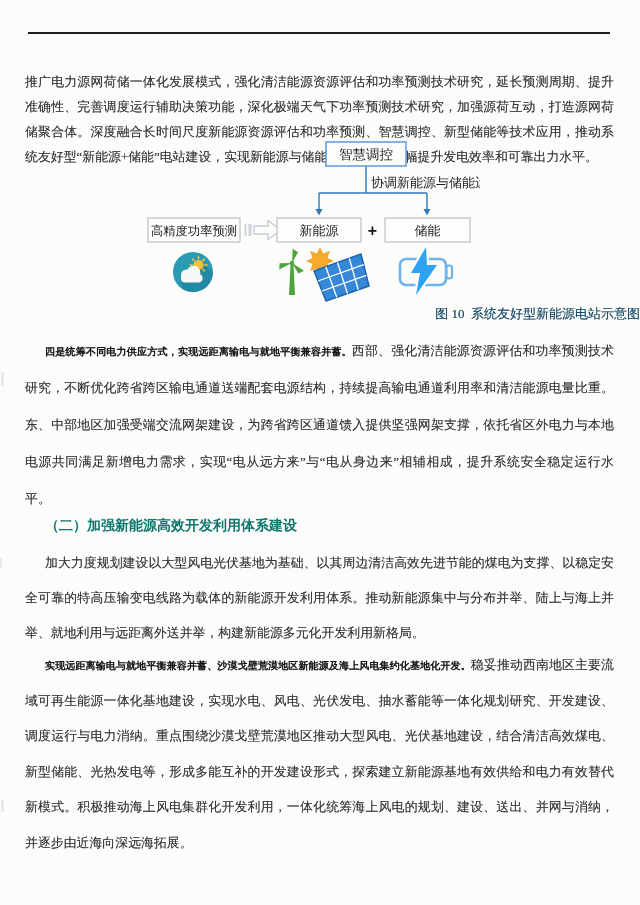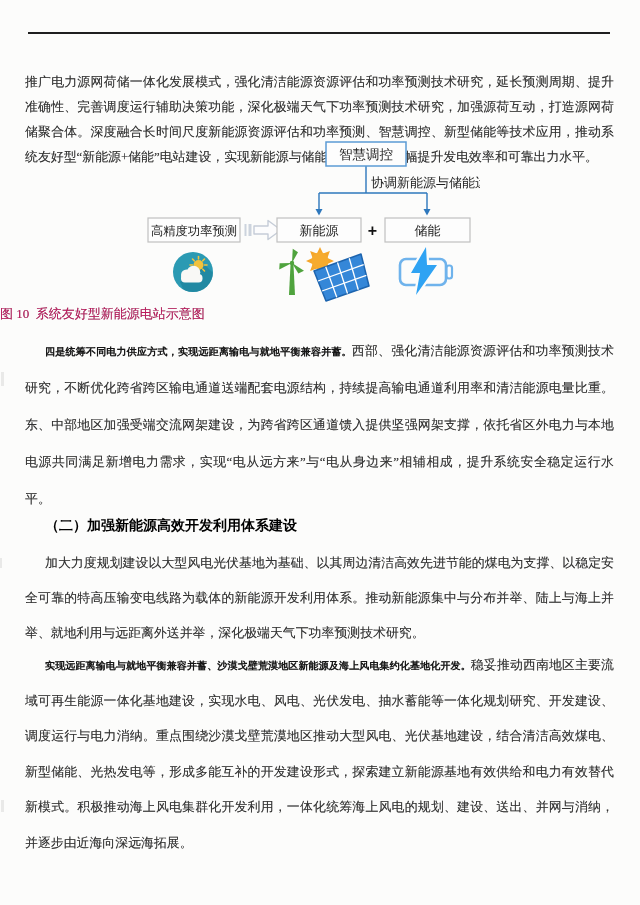--- a/index.html
+++ b/index.html
@@ -20,26 +20,26 @@
   .p2{top:333px;line-height:37px;text-indent:20px;}
   .p3{top:546px;line-height:35px;text-indent:20px;}
   .p4{top:648px;line-height:35.5px;text-indent:20px;}
   .lead{
     font-family:"Liberation Sans","DejaVu Sans",sans-serif;
     font-weight:bold;color:#161616;font-size:10px;
   }
   .heading{
     position:absolute;left:25px;top:514px;width:589px;margin:0;
     font-family:"Liberation Sans","DejaVu Sans",sans-serif;
-    font-size:14px;font-weight:bold;color:#000000;text-indent:20px;
+    font-size:14px;font-weight:bold;color:#0f766e;text-indent:20px;
     line-height:22px;
   }
   .caption{
     position:absolute;left:0;top:305px;width:640px;
-    text-align:left;font-size:13px;color:#be185d;white-space:pre;
+    text-align:right;font-size:13px;color:#0c4a6e;white-space:pre;
     text-shadow:0 0 .4px rgba(40,40,40,.45);
   }
   .figure-svg{position:absolute;left:140px;top:138px;}
   .diag-text{font-family:"Liberation Serif","DejaVu Serif",serif;fill:#1d1d1d;}
   .artifact{position:absolute;background:#d9d9d9;opacity:.55;}
 </style>
 </head>
 <body>
 
 <div>
@@ -128,21 +128,21 @@
       <path d="M30,2 L15,28 L24,28 L20,50 L41,20 L31,20 Z" fill="#2fa3f3"></path>
     </g>
   </svg>
 
   <div class="caption">图 10  系统友好型新能源电站示意图</div>
 
   <p class="para p2"><b class="lead">四是统筹不同电力供应方式，实现远距离输电与就地平衡兼容并蓄。</b><span>西部、强化清洁能源资源评估和功率预测技术研究，不断优化跨省跨区输电通道送端配套电源结构，持续提高输电通道利用率和清洁能源电量比重。东、中部地区加强受端交流网架建设，为跨省跨区通道馈入提供坚强网架支撑，依托省区外电力与本地电源共同满足新增电力需求，实现“电从远方来”与“电从身边来”相辅相成，提升系统安全稳定运行水平。</span></p>
 
   <h3 class="heading">（二）加强新能源高效开发利用体系建设</h3>
 
-  <p class="para p3">加大力度规划建设以大型风电光伏基地为基础、以其周边清洁高效先进节能的煤电为支撑、以稳定安全可靠的特高压输变电线路为载体的新能源开发利用体系。推动新能源集中与分布并举、陆上与海上并举、就地利用与远距离外送并举，深化极端天气下功率预测技术研究。</p>
+  <p class="para p3">加大力度规划建设以大型风电光伏基地为基础、以其周边清洁高效先进节能的煤电为支撑、以稳定安全可靠的特高压输变电线路为载体的新能源开发利用体系。推动新能源集中与分布并举、陆上与海上并举、就地利用与远距离外送并举，构建新能源多元化开发利用新格局。</p>
 
   <p class="para p4"><b class="lead">实现远距离输电与就地平衡兼容并蓄、沙漠戈壁荒漠地区新能源及海上风电集约化基地化开发。</b><span>稳妥推动西南地区主要流域可再生能源一体化基地建设，实现水电、风电、光伏发电、抽水蓄能等一体化规划研究、开发建设、调度运行与电力消纳。重点围绕沙漠戈壁荒漠地区推动大型风电、光伏基地建设，结合清洁高效煤电、新型储能、光热发电等，形成多能互补的开发建设形式，探索建立新能源基地有效供给和电力有效替代新模式。积极推动海上风电集群化开发利用，一体化统筹海上风电的规划、建设、送出、并网与消纳，并逐步由近海向深远海拓展。</span></p>
 
   <div class="artifact" style="left:1px;top:372px;width:3px;height:14px;"></div>
   <div class="artifact" style="left:0;top:558px;width:2px;height:10px;"></div>
   <div class="artifact" style="left:1px;top:800px;width:3px;height:12px;"></div>
 
 </div>
 
 </body></html>

